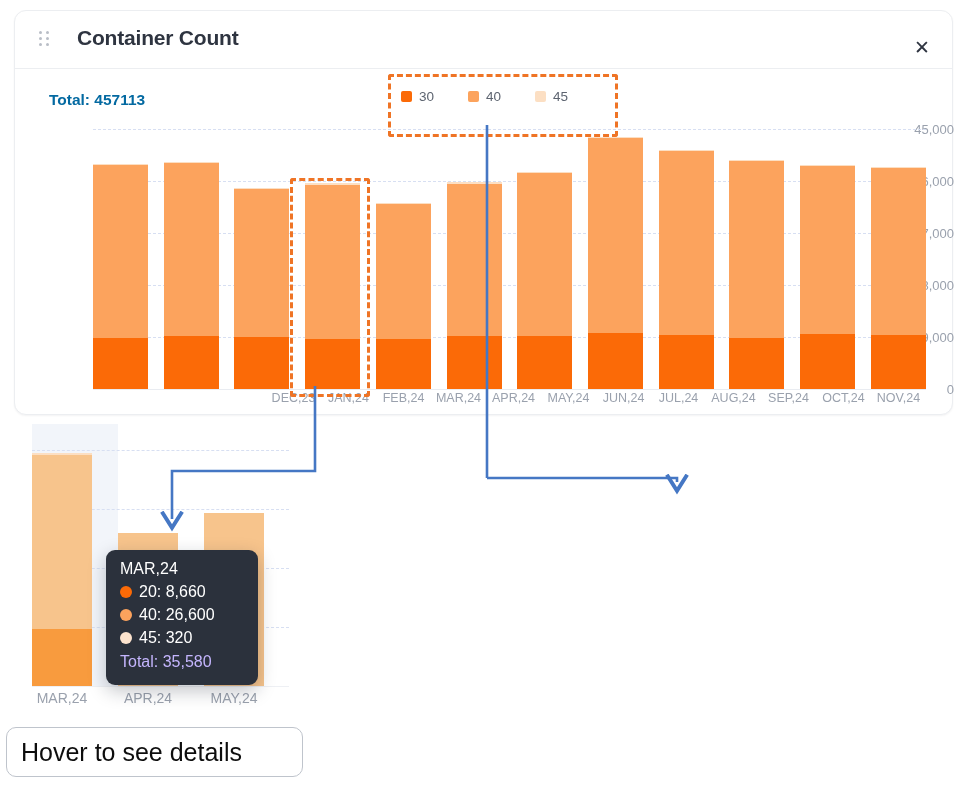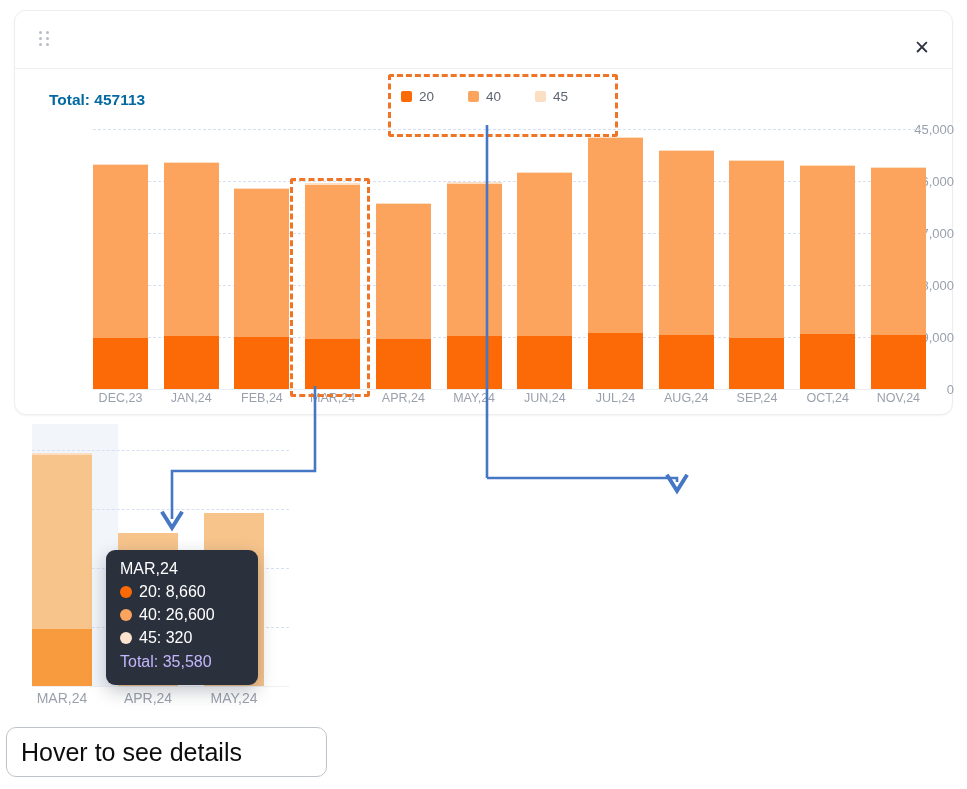--- a/index.html
+++ b/index.html
@@ -85,21 +85,21 @@
   }
   .axisline { position: absolute; left: 78px; right: 28px; height: 1px; background: #e9ecf1; }
   .bars {
     position: absolute; left: 78px; right: 28px; top: 0; height: 260px;
     display: flex; align-items: flex-end; justify-content: space-between;
   }
   .barcol { position: relative; width: 55px; height: 100%; display: flex; flex-direction: column; justify-content: flex-end; }
   .seg { width: 100%; }
   .xlabels {
     position: absolute; left: 78px; right: 28px; top: 262px;
-    display: flex; justify-content: space-between;
+    display: flex; justify-content: flex-end;
   }
   .xlabel { width: 55px; text-align: center; font-size: 12.5px; color: #9aa1ad; }
 
   .bar-ring {
     position: absolute; left: 275px; top: 49px;
     width: 80px; height: 219px;
     border: 3px dashed #ef7425; border-radius: 3px;
     pointer-events: none;
   }
 
@@ -129,51 +129,52 @@
   .tt-total { font-size: 16px; line-height: 1.45; color: #c4b5fd; }
 
   
   .callout {
     position: absolute;
     background: #fff; border: 1px solid #bfc4cc; border-radius: 10px;
     display: flex; align-items: center; justify-content: center;
     color: #0d0d0d;
   }
   #callout-click { left: 437px; top: 492px; width: 475px; height: 57px; font-size: 26px; }
-  #callout-hover { left: 6px; top: 727px; width: 321px; height: 50px; font-size: 25px; padding-left: 14px; justify-content: flex-start; }
+  #callout-hover { left: 6px; top: 727px; width: 297px; height: 50px; font-size: 25px; padding-left: 14px; justify-content: flex-start; }
 
   .anno-svg { position: absolute; left: 0; top: 0; width: 967px; height: 789px; pointer-events: none; }
 </style>
 </head>
 <body>
 
 <div id="root">
 
   <div class="card">
 
     <div class="card-header">
       <div class="drag-handle">
         <i></i>
           <i></i>
           <i></i>
           <i></i>
           <i></i>
           <i></i>
       </div>
+      <div class="card-title">Container Count</div>
 
 
       <div class="close-btn">✕</div>
     </div>
 
     <div class="total-label">Total: 457113</div>
 
     <div class="legend">
       <div class="legend-item">
         <span class="legend-swatch" style="background: rgb(251, 106, 7);"></span>
-        <span class="legend-label">20</span>
+        <span class="legend-label">30</span>
       </div>
       <div class="legend-item">
         <span class="legend-swatch" style="background: rgb(252, 163, 93);"></span>
         <span class="legend-label">40</span>
       </div>
       <div class="legend-item">
         <span class="legend-swatch" style="background: rgb(252, 223, 195);"></span>
         <span class="legend-label">45</span>
       </div>
     </div>

